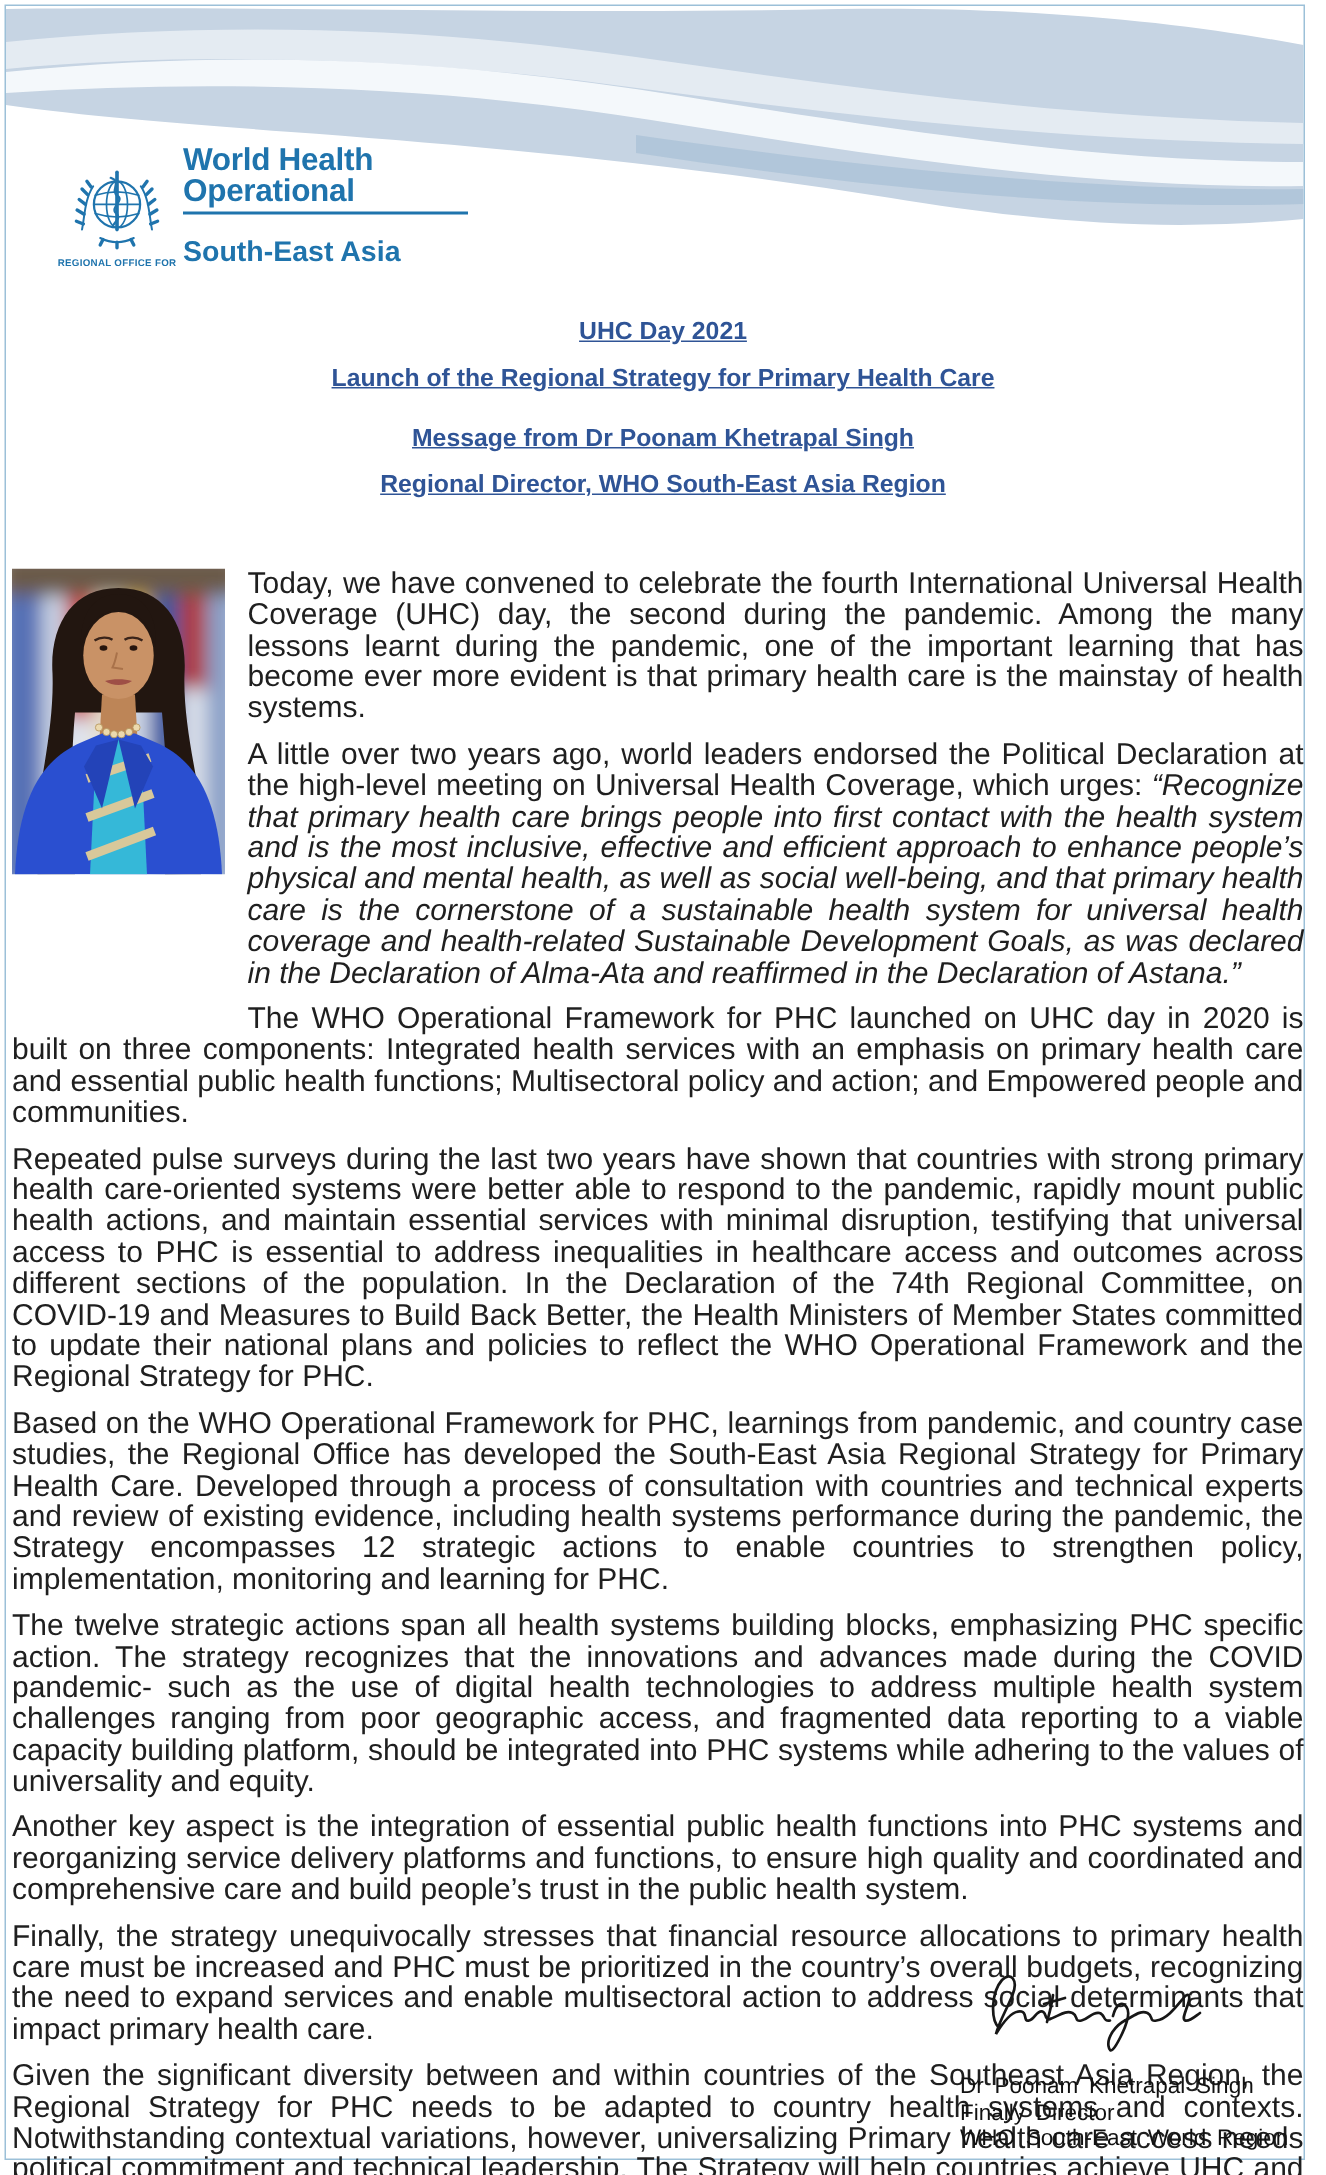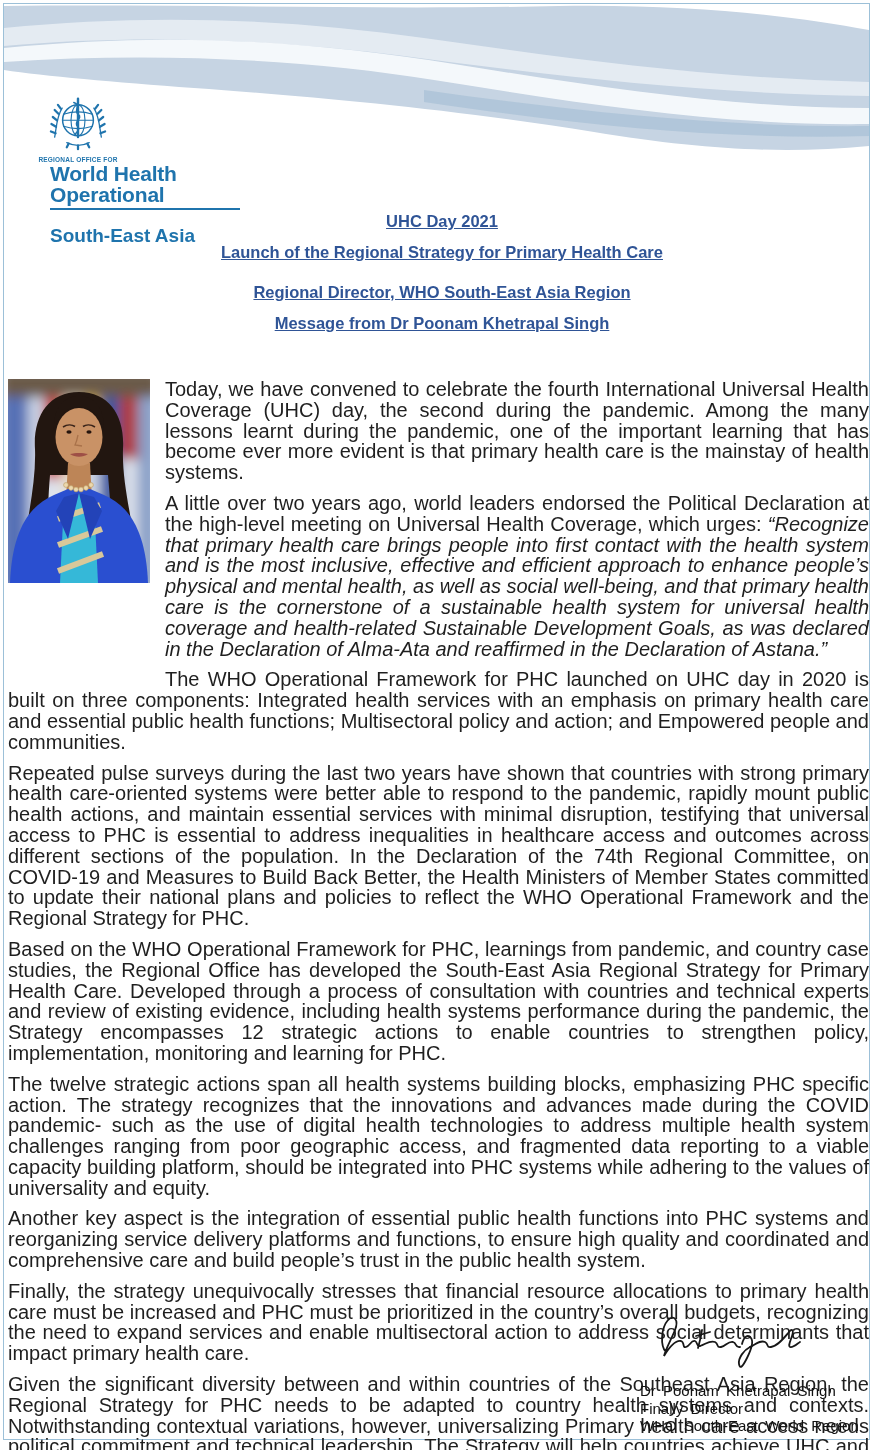--- a/index.html
+++ b/index.html
@@ -8,21 +8,21 @@
   .page { position:relative; width:884px; height:1450px; background:#fff; overflow:hidden; }
 
   
   .frame { position:absolute; left:3px; top:3px; width:867px; height:1437px;
            border:1px solid #9cc0d8; pointer-events:none; }
 
   
   .waves { position:absolute; left:4px; top:4px; width:865px; height:170px; display:block; }
 
   
-  .logo { position:absolute; left:42px; top:96px; display:flex; align-items:flex-start;flex-direction:column; }
+  .logo { position:absolute; left:42px; top:96px; display:flex; align-items:flex-end; }
   .logo-left { width:72px; display:flex; flex-direction:column; align-items:center; }
   .emblem { width:60px; height:56px; display:block; }
   .office-prefix { font-size:6.5px; font-weight:bold; color:#1f74ad; letter-spacing:.2px;
                    margin-top:4px; white-space:nowrap; }
   .logo-right { margin-left:8px; }
   .org-name { color:#1f74ad; font-weight:bold; font-size:21px; line-height:21px; letter-spacing:-.2px; }
   .logo-rule { height:2px; background:#1f74ad; margin:3px 0 2px 0; width:190px; }
   .office-name { color:#1f74ad; font-weight:bold; font-size:19px; line-height:20px;margin-top:16px; }
 
   
@@ -117,22 +117,22 @@
       <div class="office-name">South-East Asia</div>
     </div>
   </div>
 
   <div class="titles">
     <div class="title-group1">
       <div class="t-line">UHC Day 2021</div>
       <div class="t-line">Launch of the Regional Strategy for Primary Health Care</div>
     </div>
     <div class="title-group2">
+      <div class="t-line">Message from Dr Poonam Khetrapal Singh</div>
       <div class="t-line">Regional Director, WHO South-East Asia Region</div>
-      <div class="t-line">Message from Dr Poonam Khetrapal Singh</div>
     </div>
   </div>
 
   <div class="photo">
     <svg width="142" height="204" viewBox="0 0 142 204">
       <defs>
         <filter id="bgblur" x="-20%" y="-20%" width="140%" height="140%">
           <feGaussianBlur stdDeviation="6"></feGaussianBlur>
         </filter>
       </defs>

